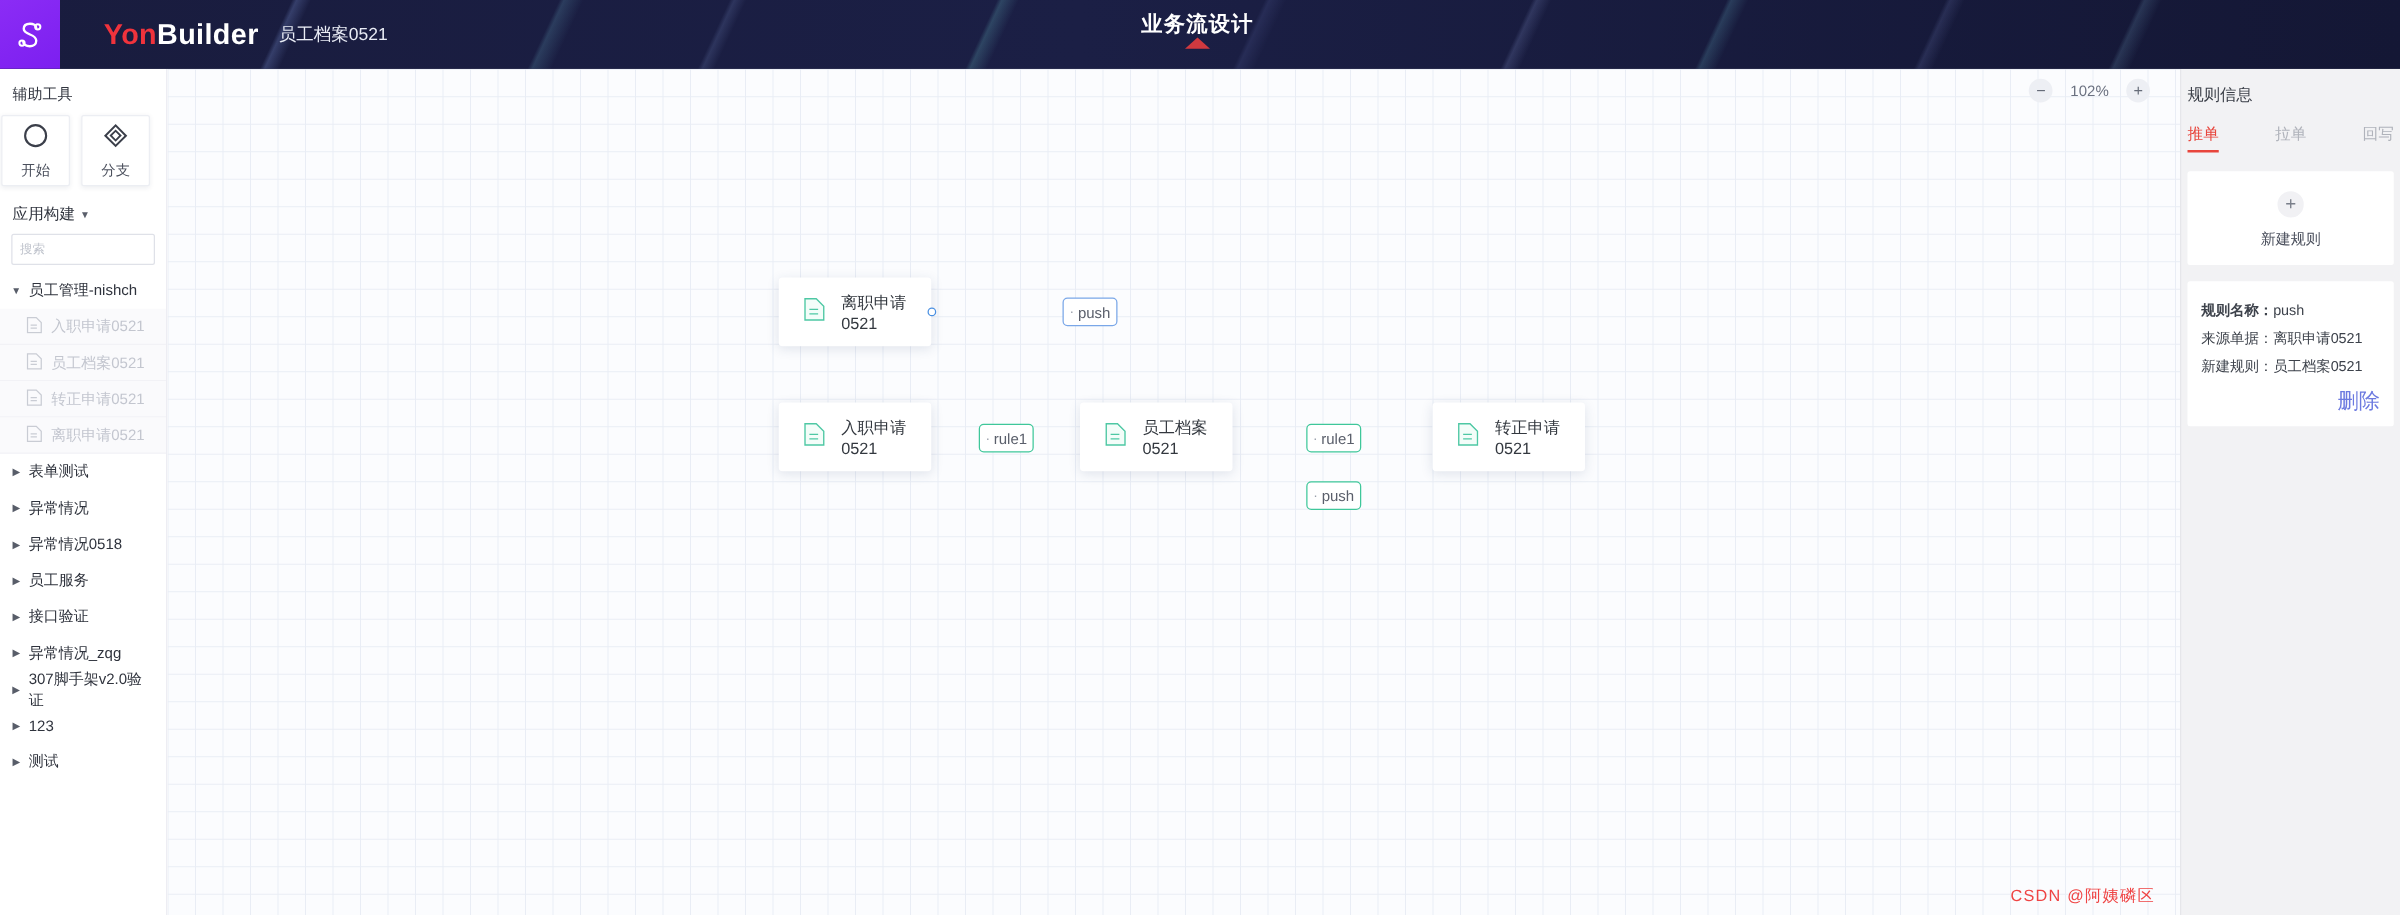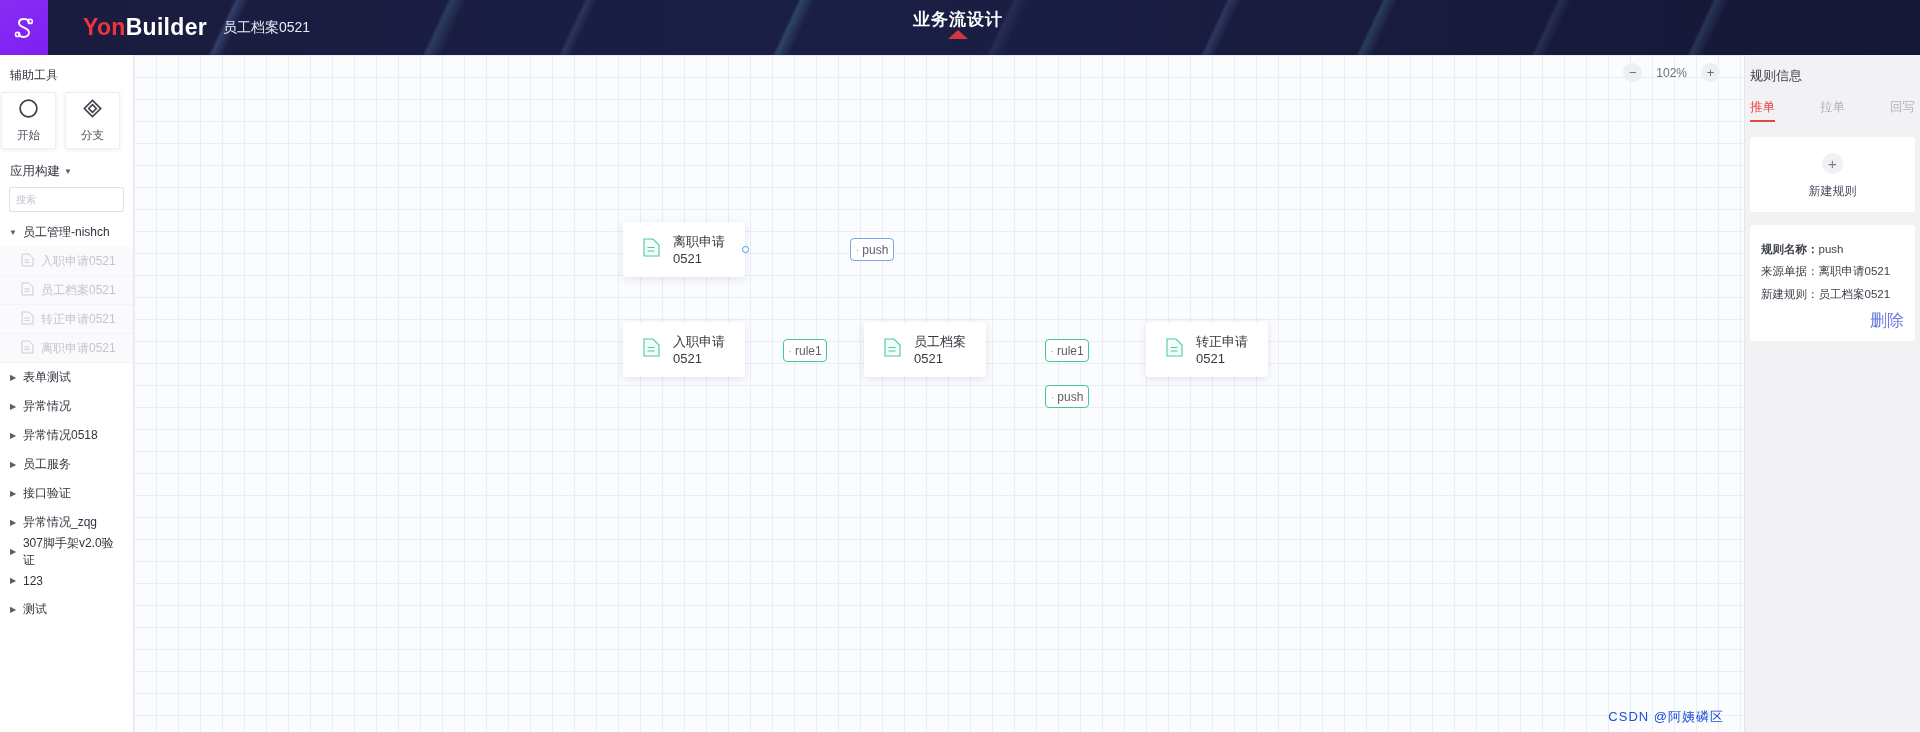--- a/index.html
+++ b/index.html
@@ -170,21 +170,21 @@
     font-size: 15px; color: #7a7f8a; line-height: 1;
   }
   .rp-card .cta { font-size: 12px; color: #4a4f5c; font-family: Liberation Mono, monospace; }
   .rp-info { background: #fff; border-radius: 2px; padding: 13px 11px 9px; }
   .rp-row { font-size: 11.5px; color: #3d424b; line-height: 1.95; }
   .rp-row b { font-weight: bold; }
   .rp-del { text-align: right; font-size: 17px; color: #6c7ae0; cursor: pointer; margin-top: 4px; }
 
   .watermark {
     position: absolute; right: 20px; bottom: 6px; font-size: 13px;
-    color: #1d4ed8; letter-spacing: 1px; z-index: 9;
+    color: #ef4444; letter-spacing: 1px; z-index: 9;
   }
 </style>
 </head>
 <body>
 
 <div class="app">
 
   <div class="header">
     <div class="logo-tile">
       <svg width="26" height="26" viewBox="0 0 26 26" fill="none">

